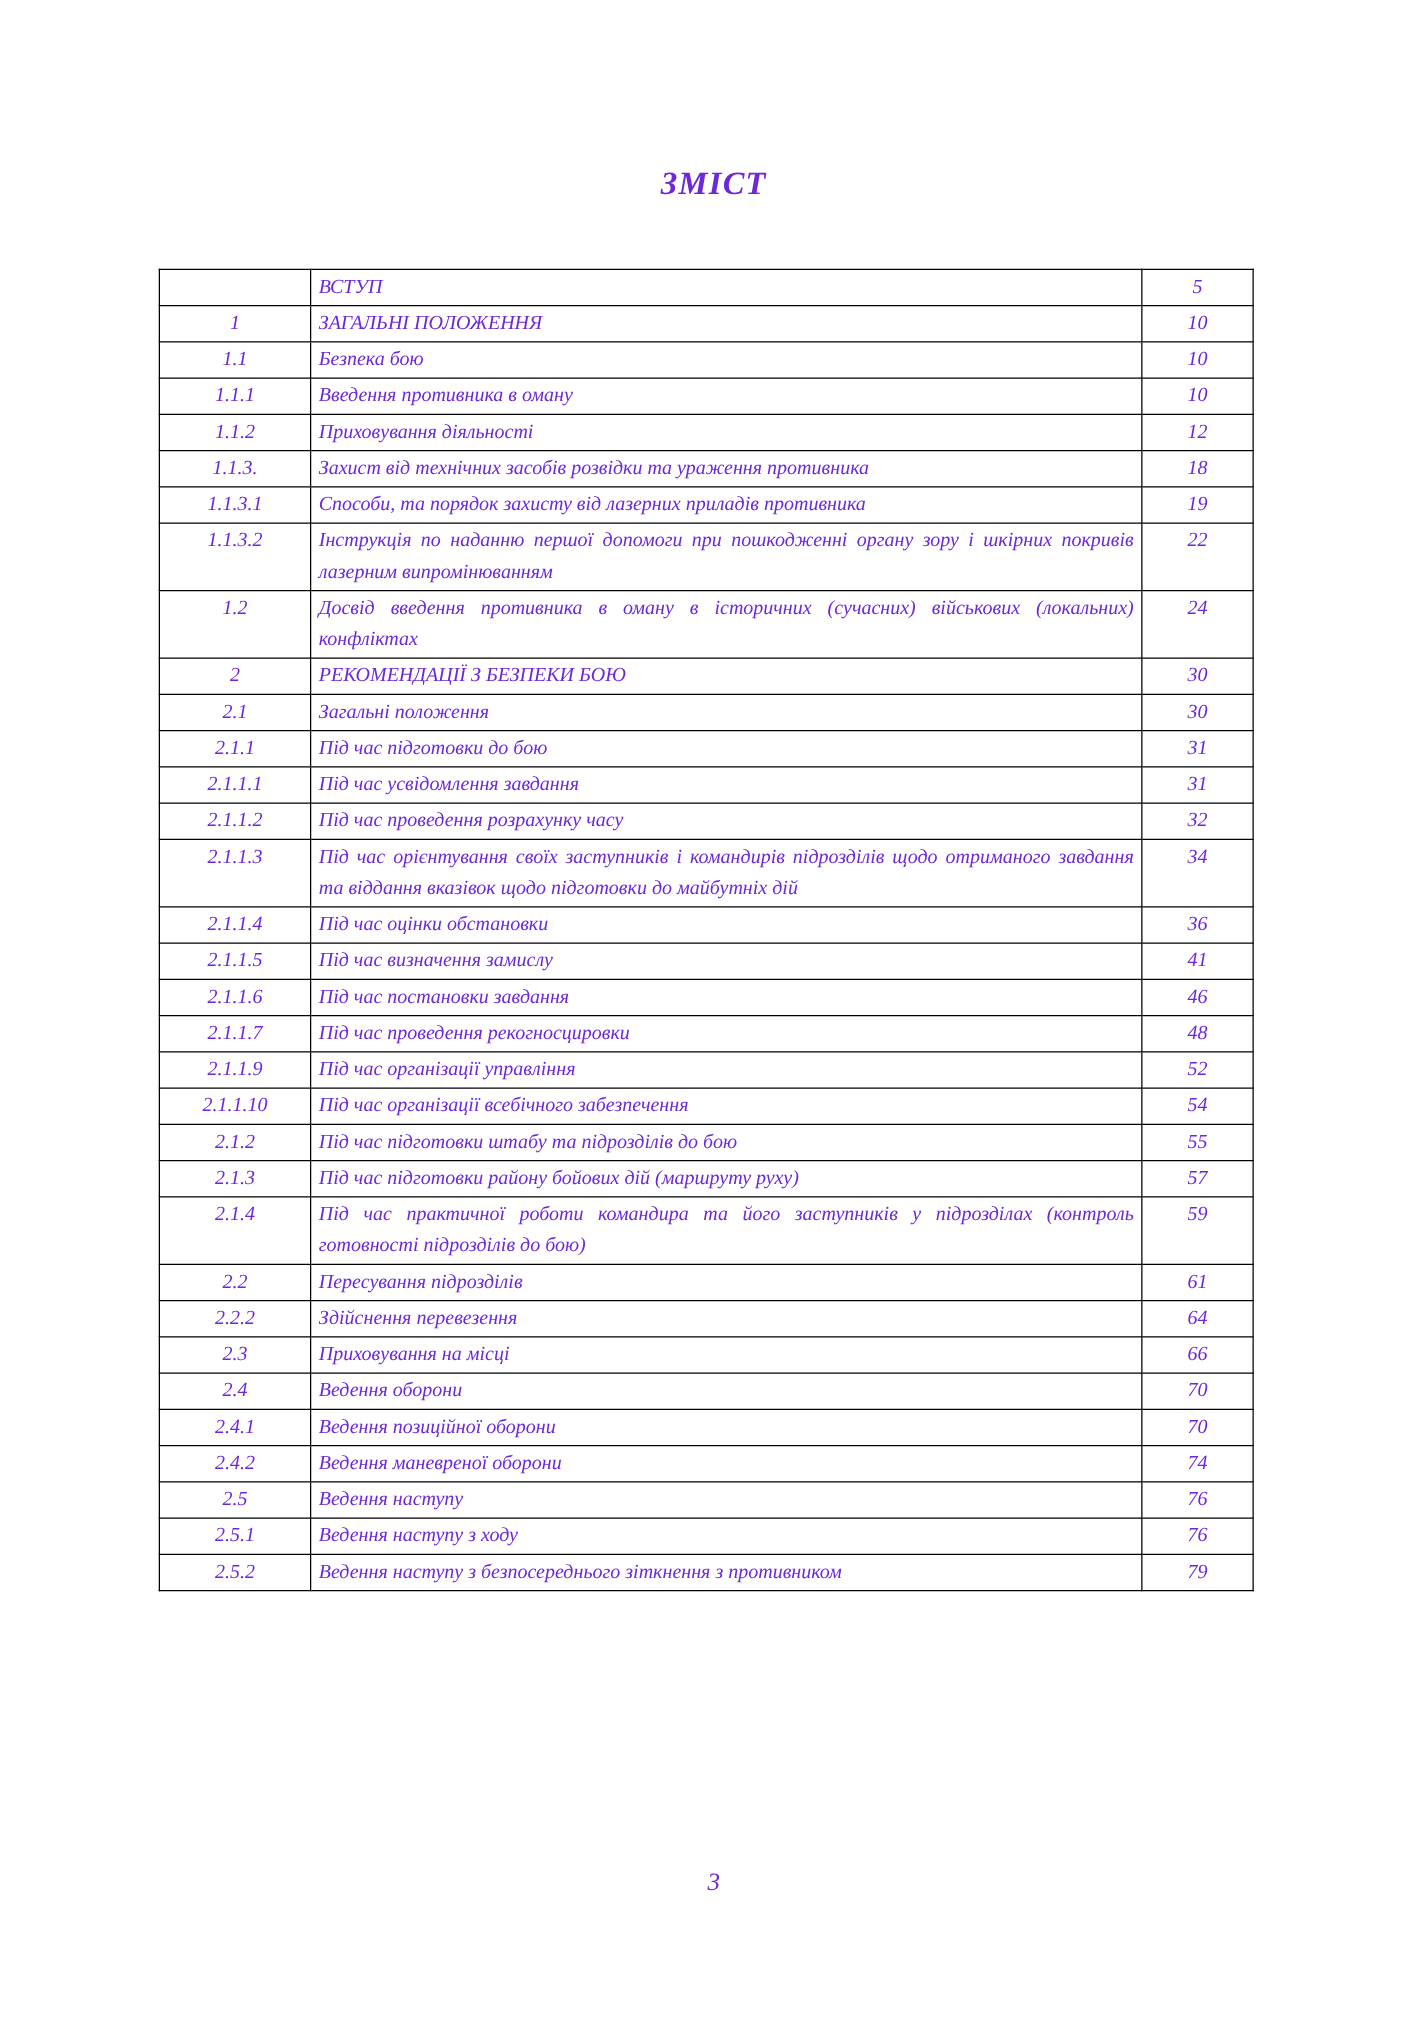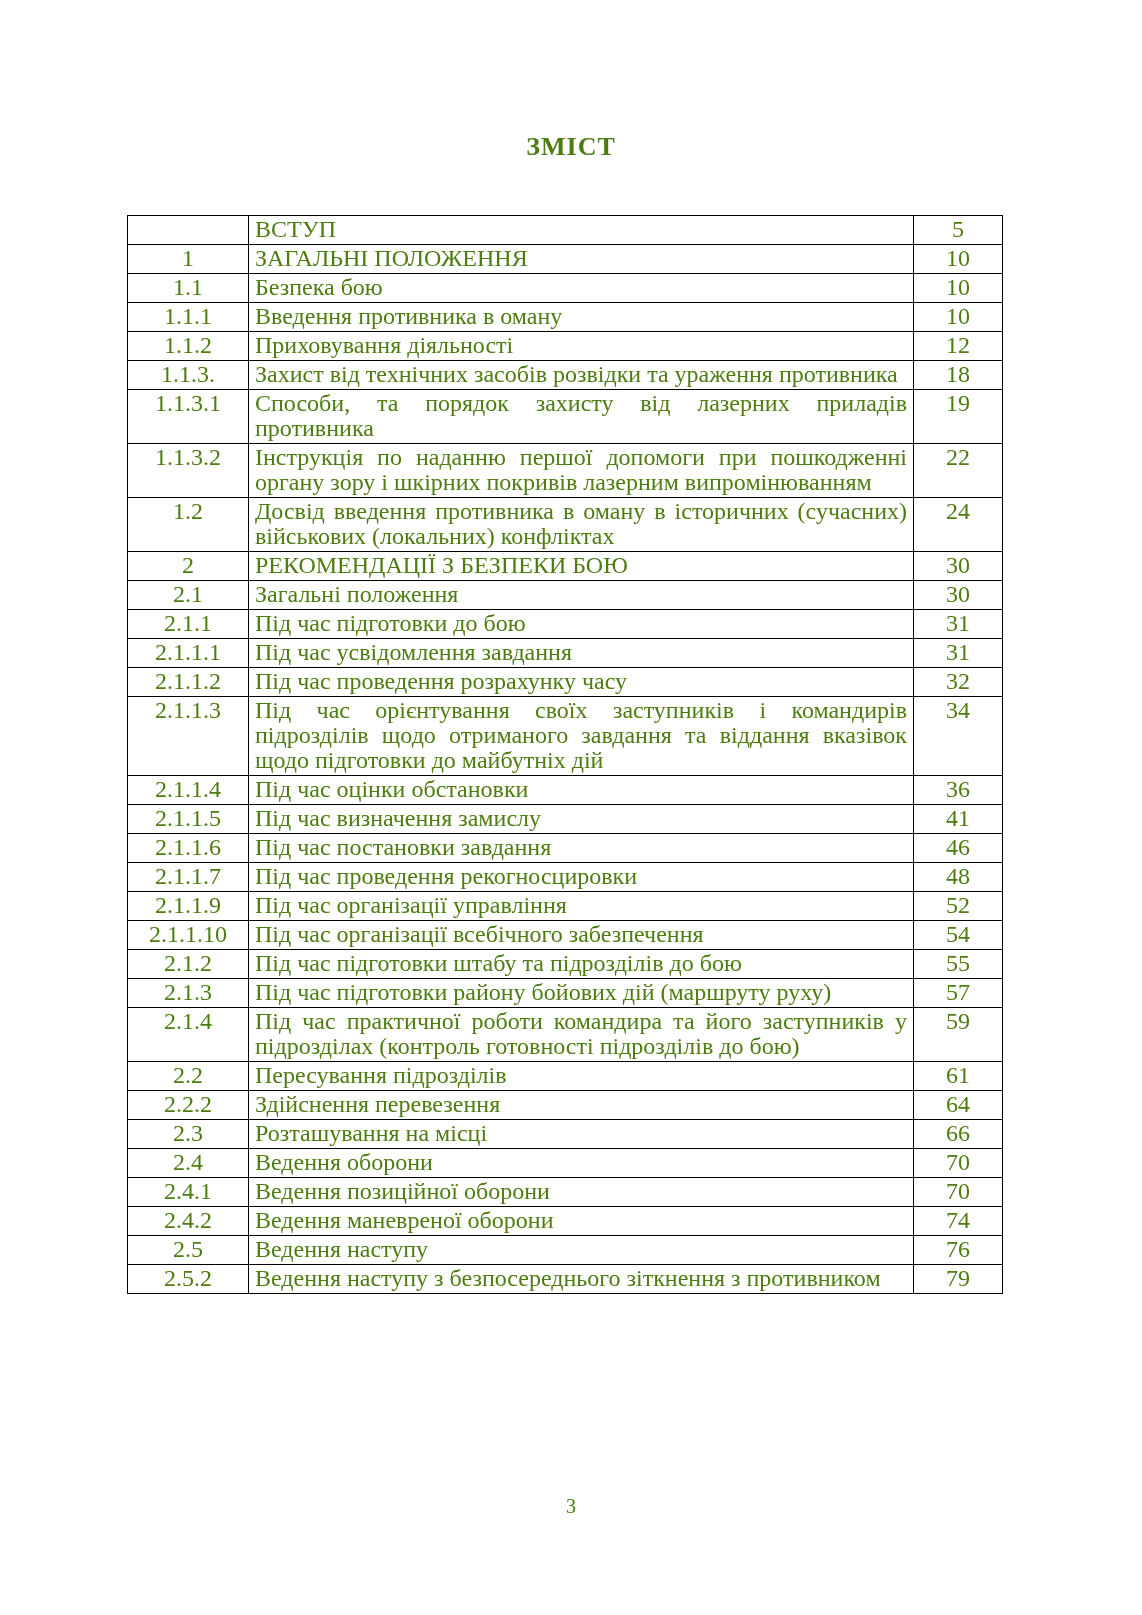--- a/index.html
+++ b/index.html
@@ -6,41 +6,42 @@
     margin: 0;
     padding: 0;
     background: #ffffff;
   }
   .page {
     position: relative;
     width: 1142px;
     height: 1615px;
     background: #ffffff;
     font-family: "Liberation Serif", serif;
-    color: #4d7c0f;
+    color: #6d28d9;
     overflow: hidden;
+    font-style: italic;
   }
   .doc-title {
     position: absolute;
     top: 132px;
     left: 0;
     right: 0;
     text-align: center;
     font-size: 26px;
     font-weight: bold;
     letter-spacing: 1px;
   }
   table.toc {
     position: absolute;
     top: 215px;
     left: 127px;
     border-collapse: collapse;
     table-layout: fixed;
     width: 844px;
-    font-size: 24px;
+    font-size: 16px;
   }
   table.toc td {
     border: 1px solid #000000;
     vertical-align: top;
     line-height: 25px;
     padding: 1px 6px 2px 6px;
   }
   td.col-num {
     width: 108px;
     text-align: center;
@@ -197,21 +198,21 @@
           <td class="col-title">Пересування підрозділів</td>
           <td class="col-page">61</td>
         </tr>
         <tr>
           <td class="col-num">2.2.2</td>
           <td class="col-title">Здійснення перевезення</td>
           <td class="col-page">64</td>
         </tr>
         <tr>
           <td class="col-num">2.3</td>
-          <td class="col-title">Розташування на місці</td>
+          <td class="col-title">Приховування на місці</td>
           <td class="col-page">66</td>
         </tr>
         <tr>
           <td class="col-num">2.4</td>
           <td class="col-title">Ведення оборони</td>
           <td class="col-page">70</td>
         </tr>
         <tr>
           <td class="col-num">2.4.1</td>
           <td class="col-title">Ведення позиційної оборони</td>
@@ -221,20 +222,25 @@
           <td class="col-num">2.4.2</td>
           <td class="col-title">Ведення маневреної оборони</td>
           <td class="col-page">74</td>
         </tr>
         <tr>
           <td class="col-num">2.5</td>
           <td class="col-title">Ведення наступу</td>
           <td class="col-page">76</td>
         </tr>
         <tr>
+          <td class="col-num">2.5.1</td>
+          <td class="col-title">Ведення наступу з ходу</td>
+          <td class="col-page">76</td>
+        </tr>
+        <tr>
           <td class="col-num">2.5.2</td>
           <td class="col-title">Ведення наступу з безпосереднього зіткнення з противником</td>
           <td class="col-page">79</td>
         </tr>
       </tbody>
   </table>
 
   <div class="footer-page-number">3</div>
 </div>
 

